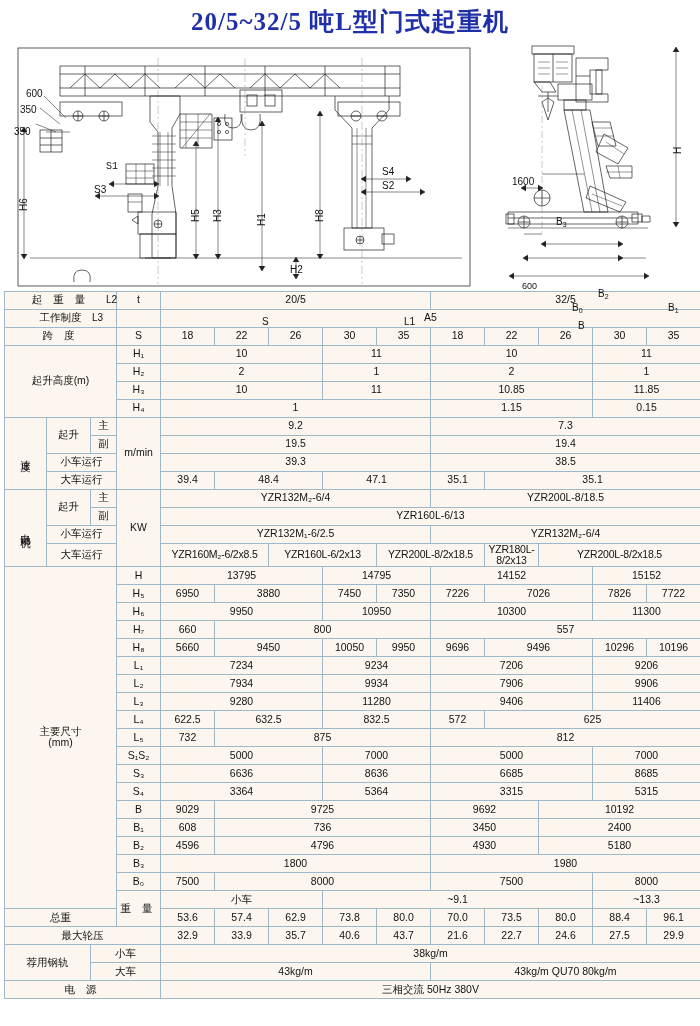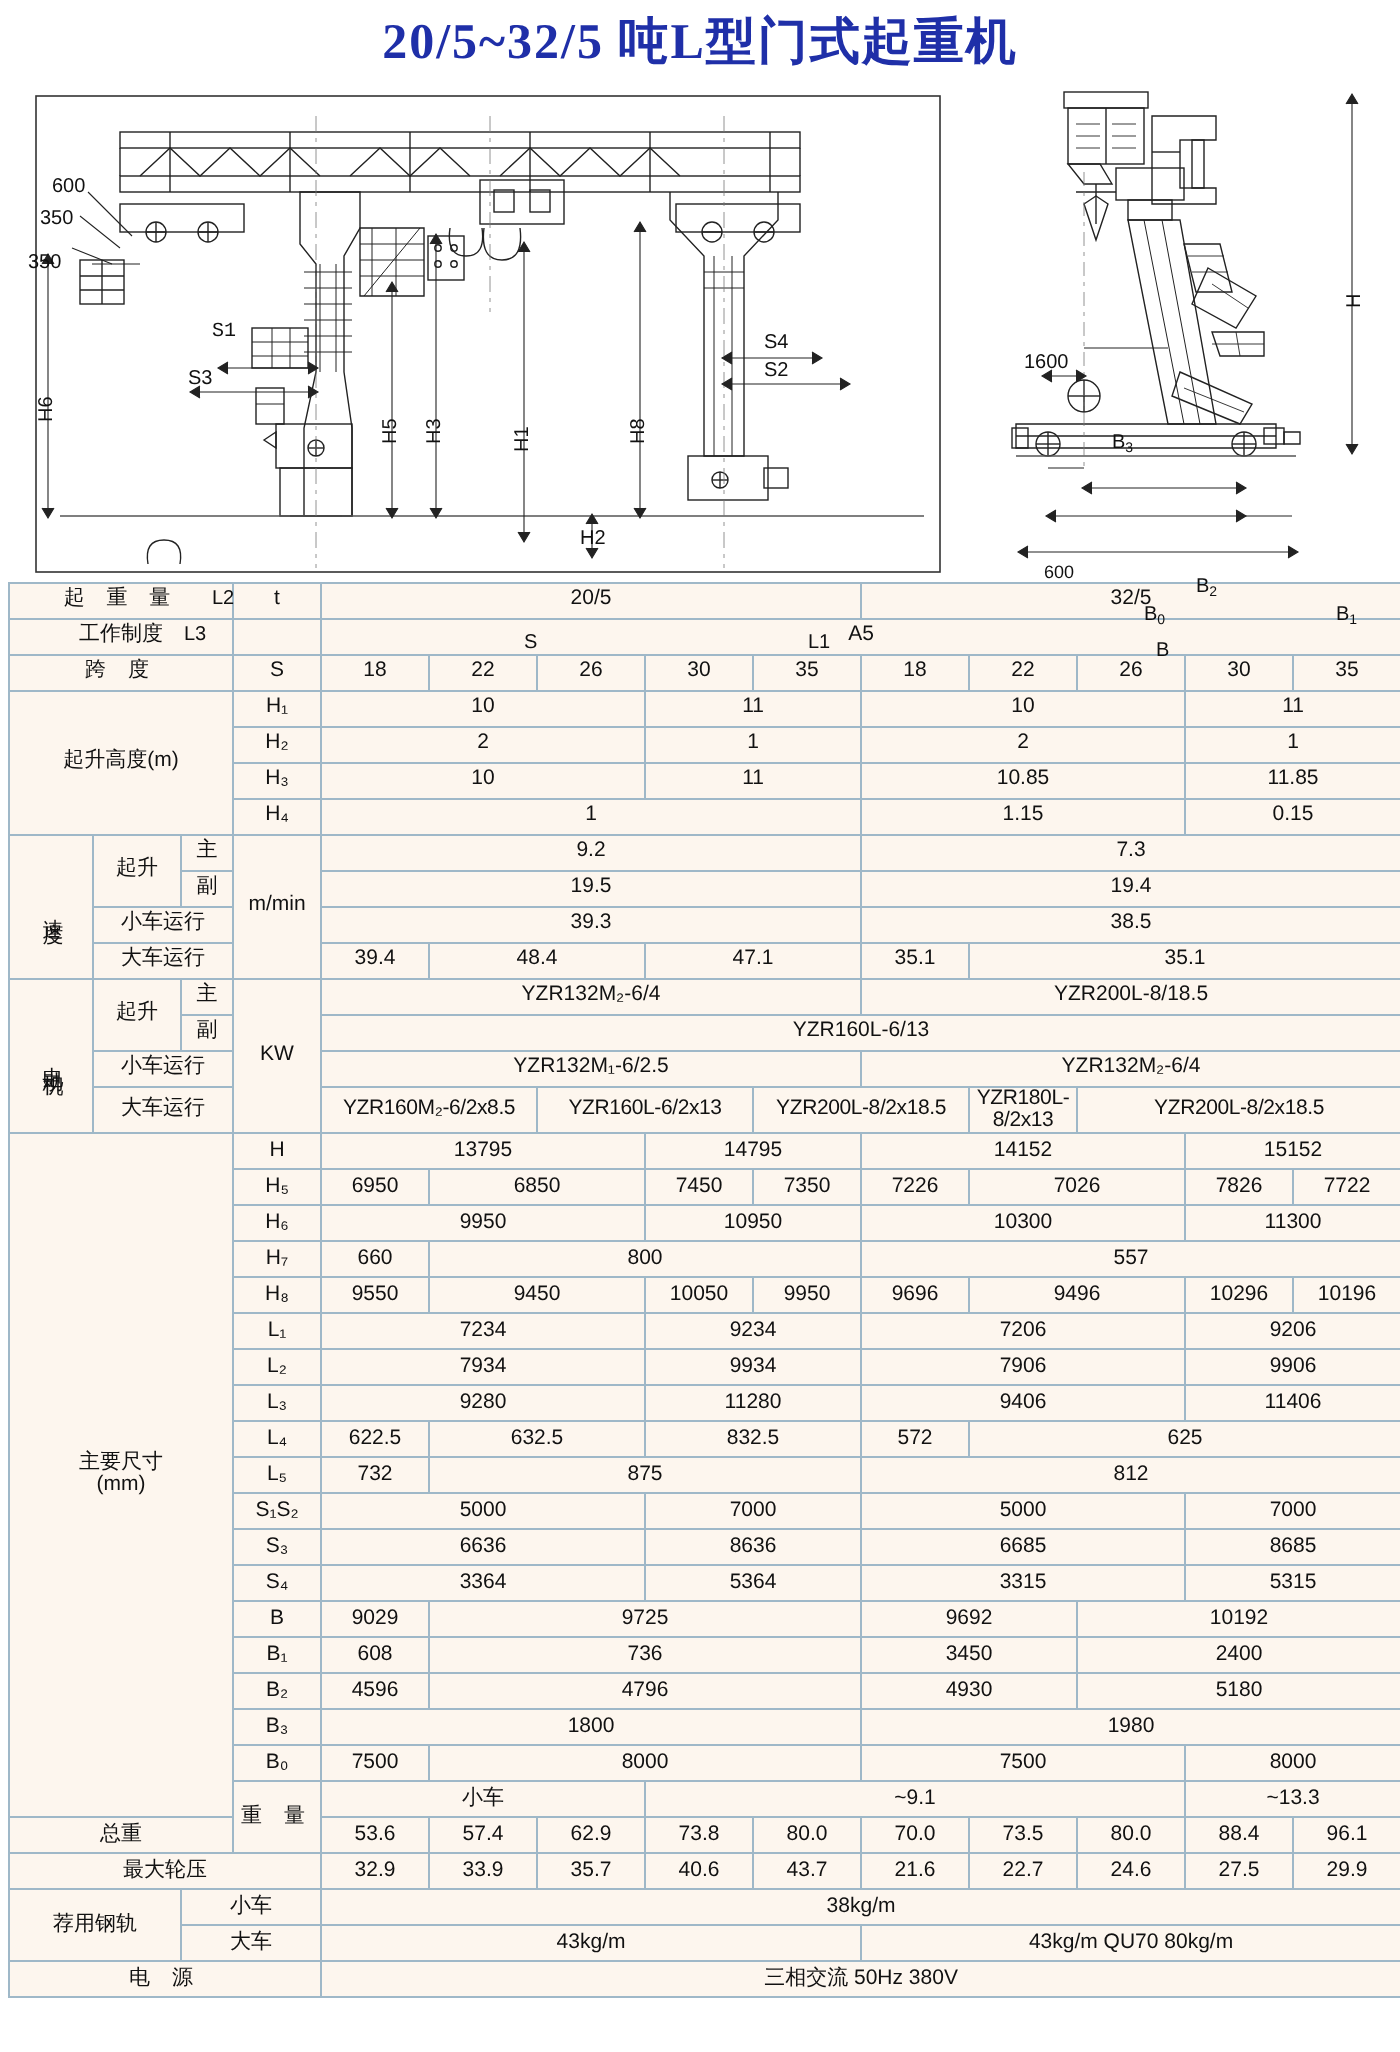--- a/index.html
+++ b/index.html
@@ -513,21 +513,21 @@
         </td>
         <td class="sym">H</td>
         <td colspan="3">13795</td>
           <td colspan="2">14795</td>
           <td colspan="3">14152</td>
           <td colspan="2">15152</td>
       </tr>
       <tr>
           <td class="sym">H₅</td>
           <td>6950</td>
-          <td colspan="2">6850</td>
+          <td colspan="2">3880</td>
           <td>7450</td>
           <td>7350</td>
           <td>7226</td>
           <td colspan="2">7026</td>
           <td>7826</td>
           <td>7722</td>
         </tr>
       <tr>
           <td class="sym">H₆</td>
           <td colspan="3">9950</td>
@@ -536,21 +536,21 @@
           <td colspan="2">11300</td>
         </tr>
       <tr>
           <td class="sym">H₇</td>
           <td>660</td>
           <td colspan="4">800</td>
           <td colspan="5">557</td>
         </tr>
       <tr>
           <td class="sym">H₈</td>
-          <td>9550</td>
+          <td>5660</td>
           <td colspan="2">9450</td>
           <td>10050</td>
           <td>9950</td>
           <td>9696</td>
           <td colspan="2">9496</td>
           <td>10296</td>
           <td>10196</td>
         </tr>
       <tr>
           <td class="sym">L₁</td>

